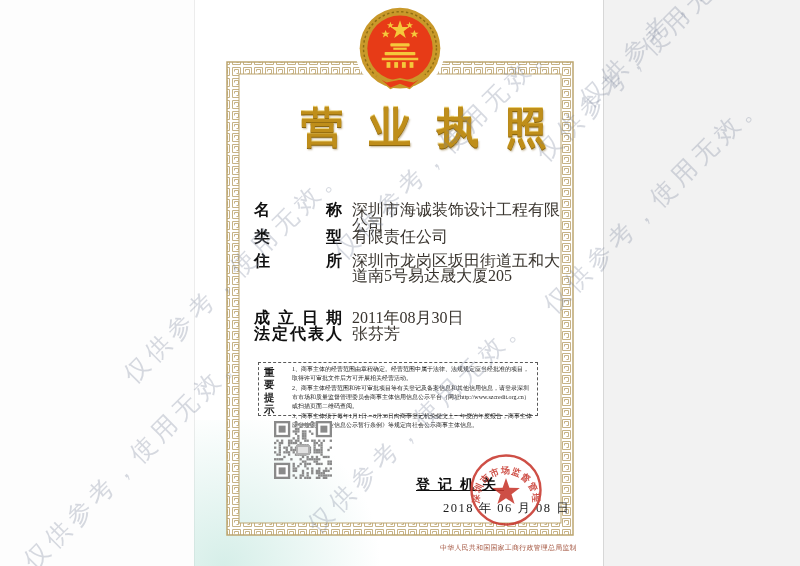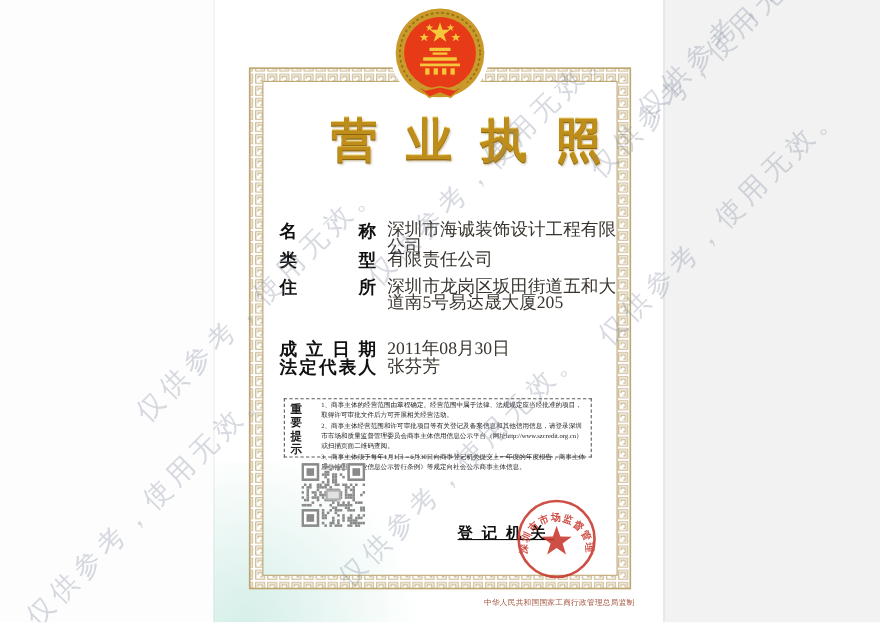--- a/index.html
+++ b/index.html
@@ -328,20 +328,21 @@
       <rect x="44.08" y="2.32" width="11.6" height="11.6" fill="#ffffff"></rect>
       <rect x="46.4" y="4.64" width="6.959999999999999" height="6.959999999999999" fill="#8a8a8a"></rect>
       <rect x="0" y="41.76" width="16.24" height="16.24" fill="#8a8a8a"></rect>
       <rect x="2.32" y="44.08" width="11.6" height="11.6" fill="#ffffff"></rect>
       <rect x="4.64" y="46.4" width="6.959999999999999" height="6.959999999999999" fill="#8a8a8a"></rect>
       <rect x="22" y="24" width="14" height="10" fill="#b0b0b0"></rect>
       <rect x="24" y="26" width="10" height="6" fill="#e2e2e2"></rect>
     </svg>
 
   <div class="reg-label">登记机关</div>
+  <div class="reg-date">2018 年 06 月 08 日</div>
 
   <svg class="seal" width="76" height="76" viewBox="0 0 76 76">
     <defs>
       <path id="sealArc" d="M 11.5,53.5 A 27,27 0 1 1 64.5,53.5" fill="none"></path>
     </defs>
     <circle cx="38" cy="38" r="34.5" fill="none" stroke="#c8372d" stroke-width="2.4"></circle>
     <polygon points="38,26 41.4,35.8 51.8,36 43.5,42.2 46.6,52.1 38,46.2 29.4,52.1 32.5,42.2 24.2,36 34.6,35.8" fill="#c8372d"></polygon>
     <text fill="#c8372d" font-size="9" font-weight="bold" font-family="'DejaVu Sans',sans-serif" letter-spacing="0">
       <textPath href="#sealArc" startOffset="2" textLength="100">深圳市市场监督管理局</textPath>
     </text>

